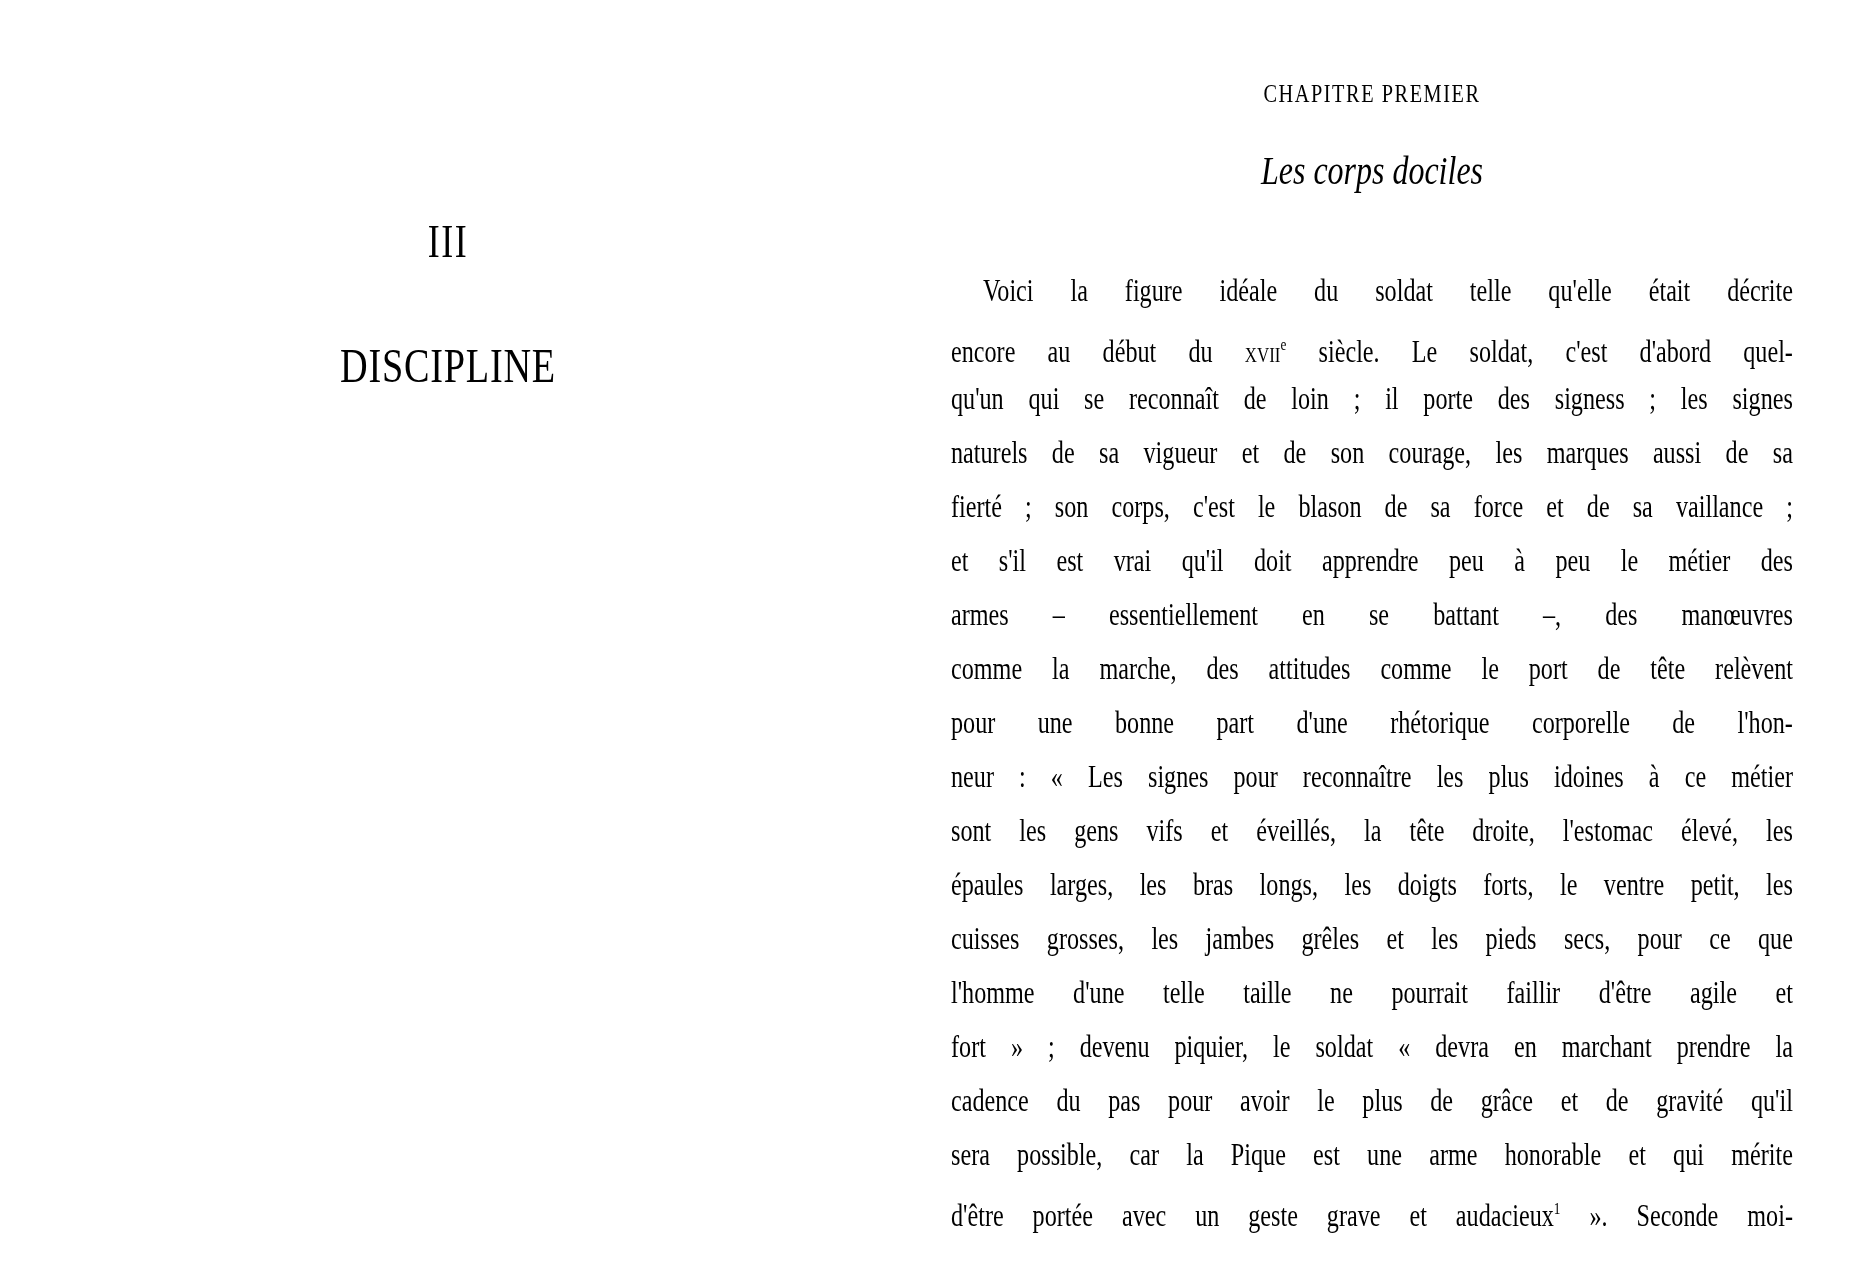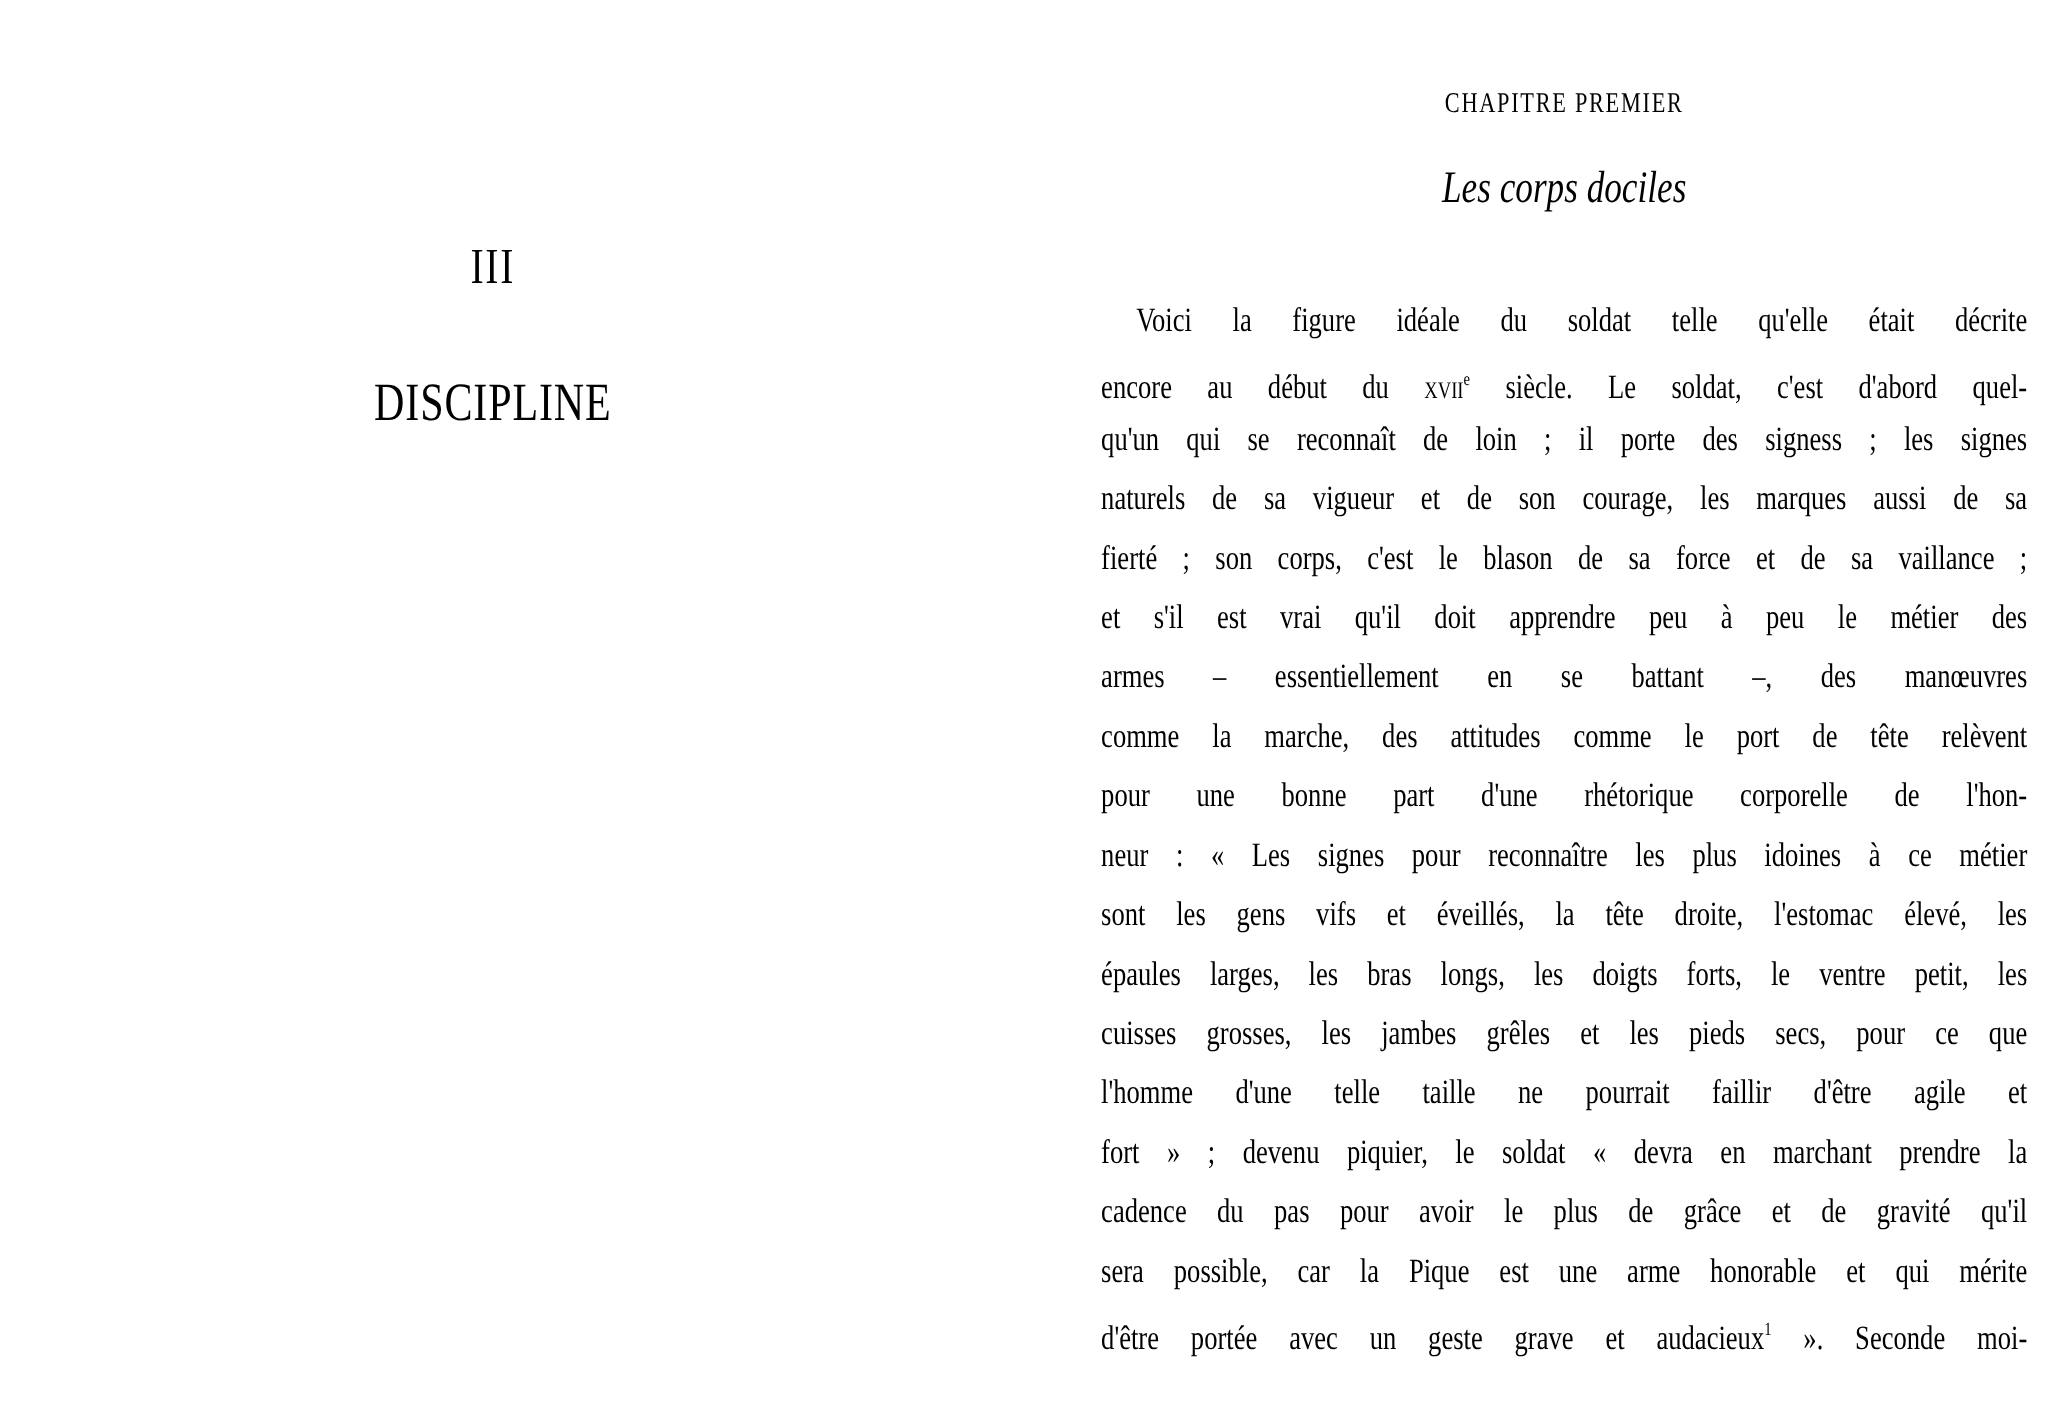--- a/index.html
+++ b/index.html
@@ -20,21 +20,21 @@
     letter-spacing: 2px;
     transform: scaleX(0.78);
   }
   .part-title {
     position: absolute; top: 341px; left: 0; width: 100%;
     text-align: center; font-size: 49px; line-height: 49px;
     letter-spacing: 1px;
     transform: scaleX(0.78);
   }
   
-  .right-page { position: absolute; left: 1001px; top: 0; width: 842px; height: 100%; }
+  .right-page { position: absolute; left: 951px; top: 0; width: 842px; height: 100%; }
   .chapter-heading {
     position: absolute; top: 81px; left: 0; width: 100%;
     text-align: center; font-size: 26px; line-height: 26px;
     letter-spacing: 2px;
     transform: scaleX(0.78);
   }
   .chapter-title {
     position: absolute; top: 150px; left: 0; width: 100%;
     text-align: center; font-style: italic;
     font-size: 41px; line-height: 41px;

